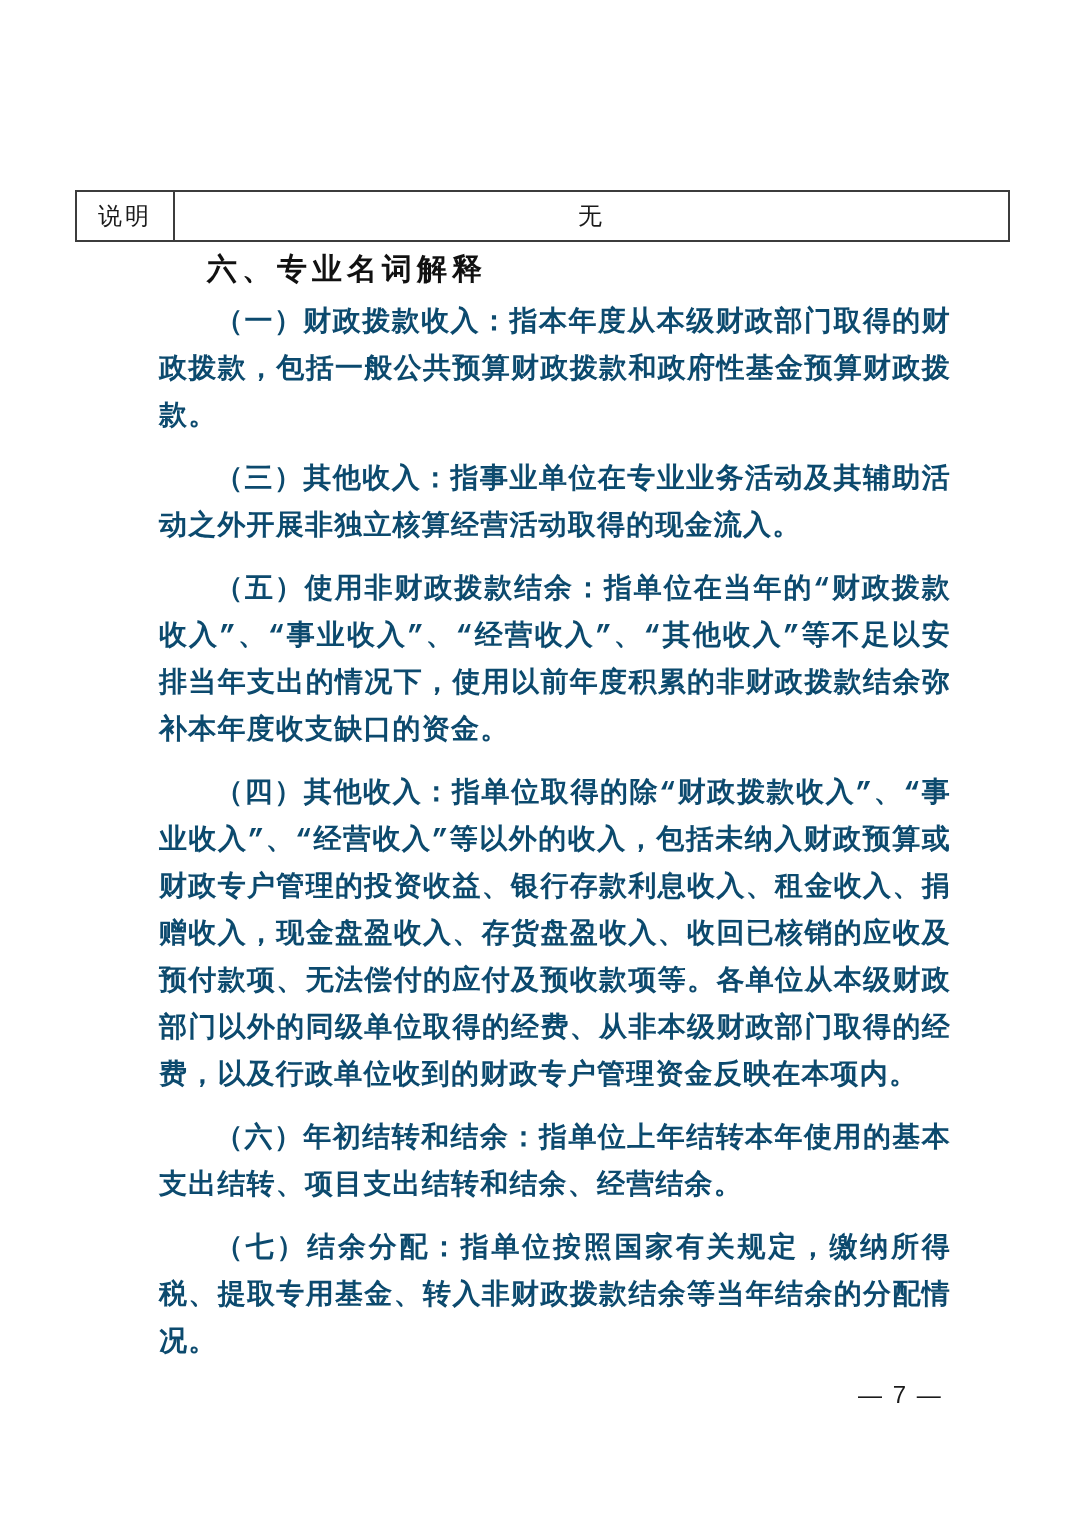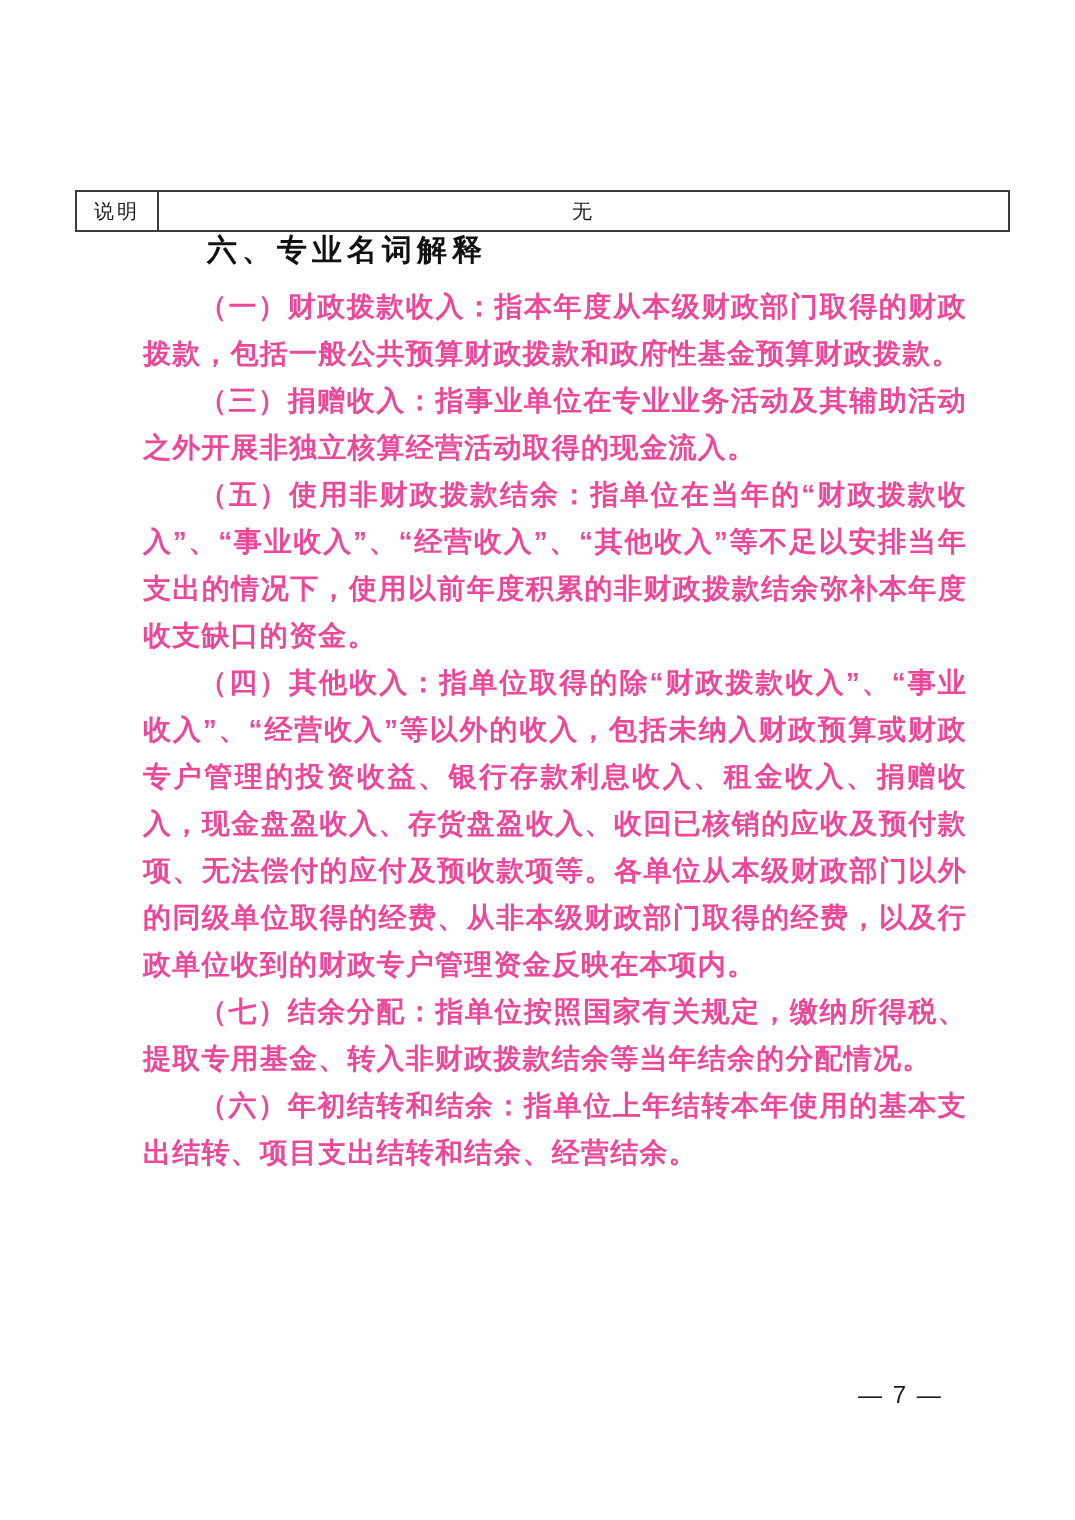--- a/index.html
+++ b/index.html
@@ -21,56 +21,57 @@
     position: absolute;
     left: 75px;
     top: 190px;
     width: 935px;
     height: 42px;
     border-collapse: collapse;
     table-layout: fixed;
   }
   .note-table td {
     border: 2px solid #3c3c3c;
-    font-size: 20px;
+    font-size: 24px;
     letter-spacing: 3px;
     text-align: center;
     vertical-align: middle;
-    padding: 0;
+    padding: 8px;
     color: #1a1a1a;
     font-family: Liberation Serif, serif;
   }
   .note-table td.label-cell { width: 80px; }
   
   .section-heading {
     position: absolute;
     left: 207px;
-    top: 230px;
+    top: 249px;
     font-size: 30px;
     font-weight: 700;
     letter-spacing: 5px;
     color: #111111;
     white-space: nowrap;
   }
   
   .body-text {
     position: absolute;
     left: 143px;
     top: 283px;
     width: 824px;
   }
   .body-text p {
-    margin: 0;
+    margin: 16px;
     font-size: 28px;
     line-height: 47px;
     font-weight: 600;
     letter-spacing: 1.2px;
     text-align: justify;
     text-indent: 2em;
-    color: #ec4899;
+    color: #0c4a6e;
+    font-family: Liberation Mono, monospace;
   }
   
   .page-number {
     position: absolute;
     left: 858px;
     top: 1381px;
     font-size: 24px;
     letter-spacing: 2px;
     color: #1a1a1a;
     white-space: nowrap;
@@ -87,22 +88,22 @@
       <td class="label-cell">说明</td>
       <td class="value-cell">无</td>
     </tr>
   </tbody>
     </table>
 
   <div class="section-heading">六、专业名词解释</div>
 
   <div class="body-text">
     <p>（一）财政拨款收入：指本年度从本级财政部门取得的财政拨款，包括一般公共预算财政拨款和政府性基金预算财政拨款。</p>
-    <p>（三）捐赠收入：指事业单位在专业业务活动及其辅助活动之外开展非独立核算经营活动取得的现金流入。</p>
+    <p>（三）其他收入：指事业单位在专业业务活动及其辅助活动之外开展非独立核算经营活动取得的现金流入。</p>
     <p>（五）使用非财政拨款结余：指单位在当年的“财政拨款收入”、“事业收入”、“经营收入”、“其他收入”等不足以安排当年支出的情况下，使用以前年度积累的非财政拨款结余弥补本年度收支缺口的资金。</p>
     <p>（四）其他收入：指单位取得的除“财政拨款收入”、“事业收入”、“经营收入”等以外的收入，包括未纳入财政预算或财政专户管理的投资收益、银行存款利息收入、租金收入、捐赠收入，现金盘盈收入、存货盘盈收入、收回已核销的应收及预付款项、无法偿付的应付及预收款项等。各单位从本级财政部门以外的同级单位取得的经费、从非本级财政部门取得的经费，以及行政单位收到的财政专户管理资金反映在本项内。</p>
+    <p>（六）年初结转和结余：指单位上年结转本年使用的基本支出结转、项目支出结转和结余、经营结余。</p>
     <p>（七）结余分配：指单位按照国家有关规定，缴纳所得税、提取专用基金、转入非财政拨款结余等当年结余的分配情况。</p>
-    <p>（六）年初结转和结余：指单位上年结转本年使用的基本支出结转、项目支出结转和结余、经营结余。</p>
   </div>
 
   <div class="page-number">— 7 —</div>
 
 </div>
 
 </body></html>

